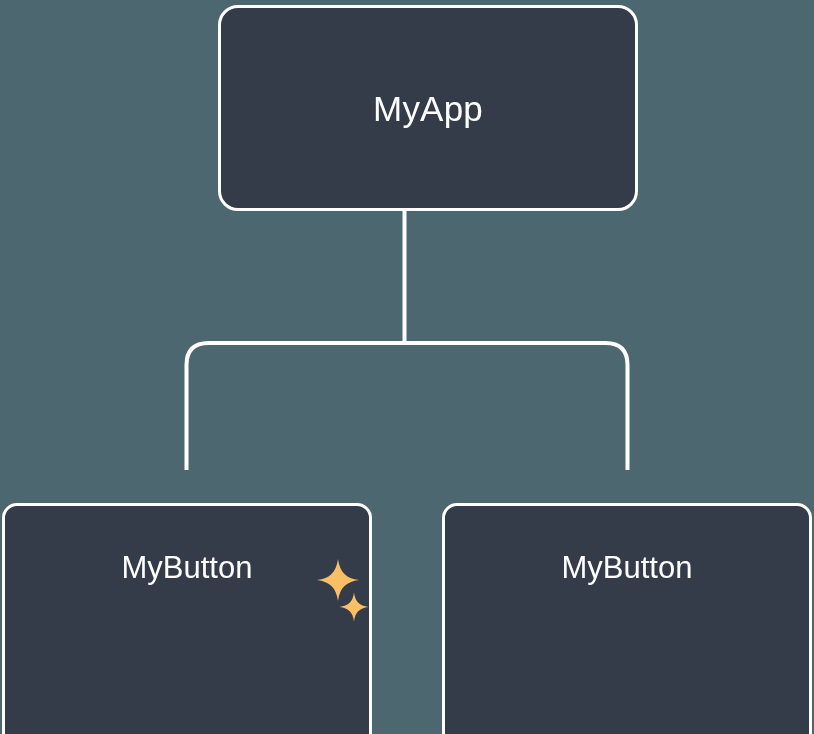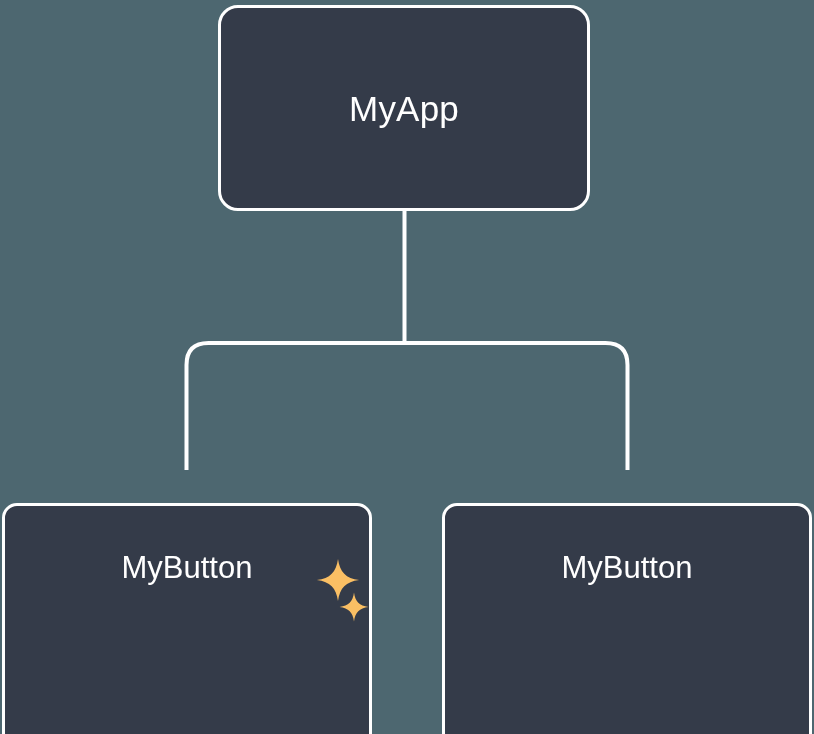--- a/index.html
+++ b/index.html
@@ -38,21 +38,21 @@
     box-sizing: border-box;
     background: #343b49;
     border: 3px solid #ffffff;
     border-radius: 16px;
   }
 
   
   #root-node {
     left: 218px;
     top: 5px;
-    width: 372px;
+    width: 420px;
     height: 206px;
     border-radius: 20px;
   }
   .root-title {
     position: absolute;
     left: 0;
     right: 0;
     top: 50%;
     transform: translateY(-50%);
     text-align: center;

